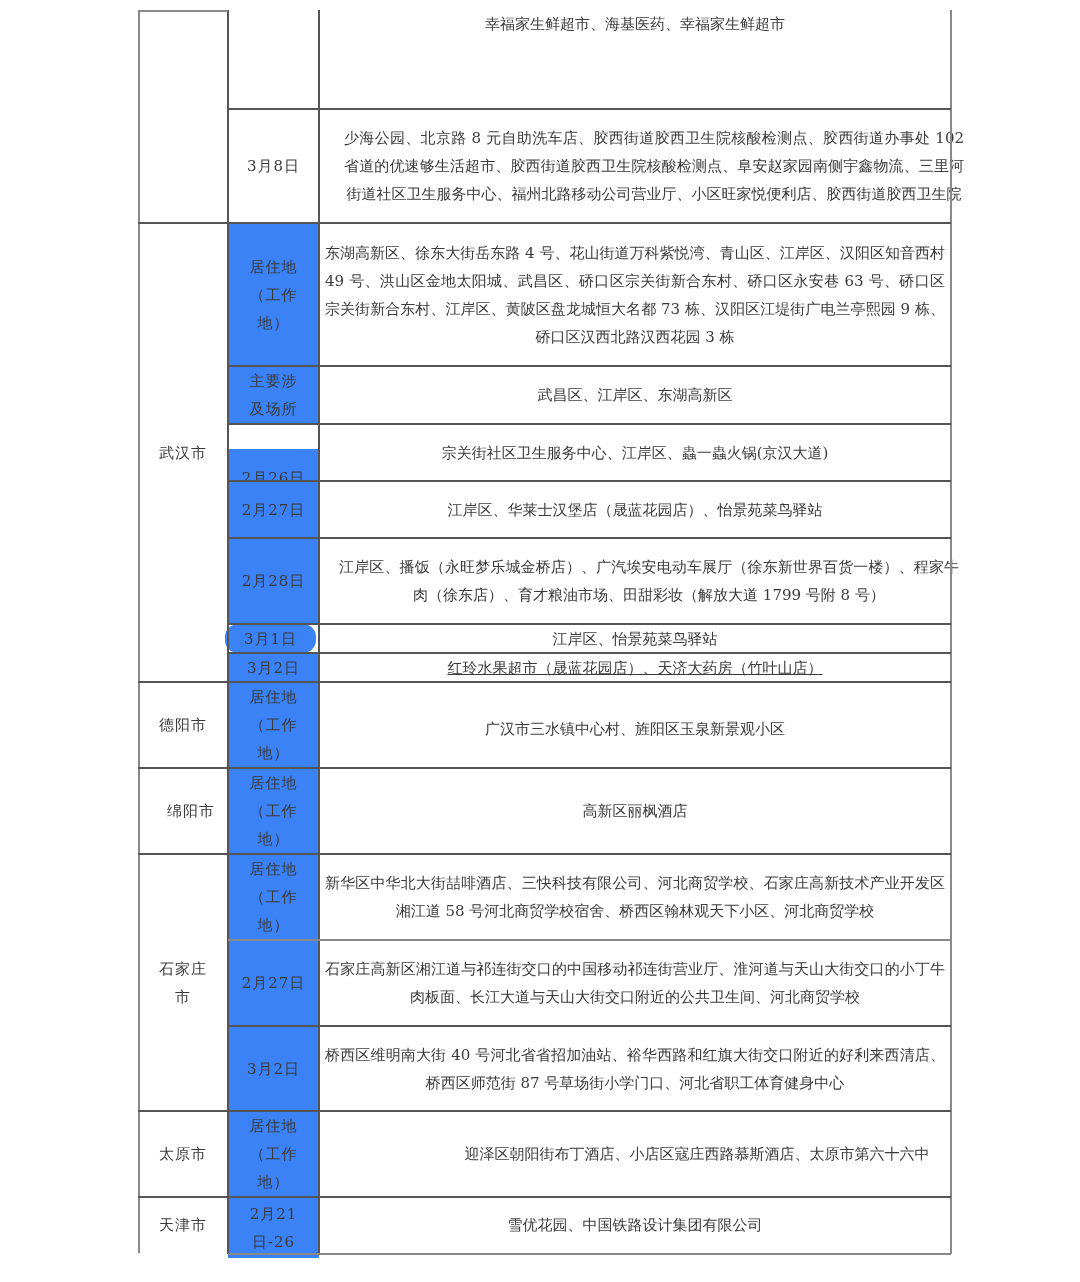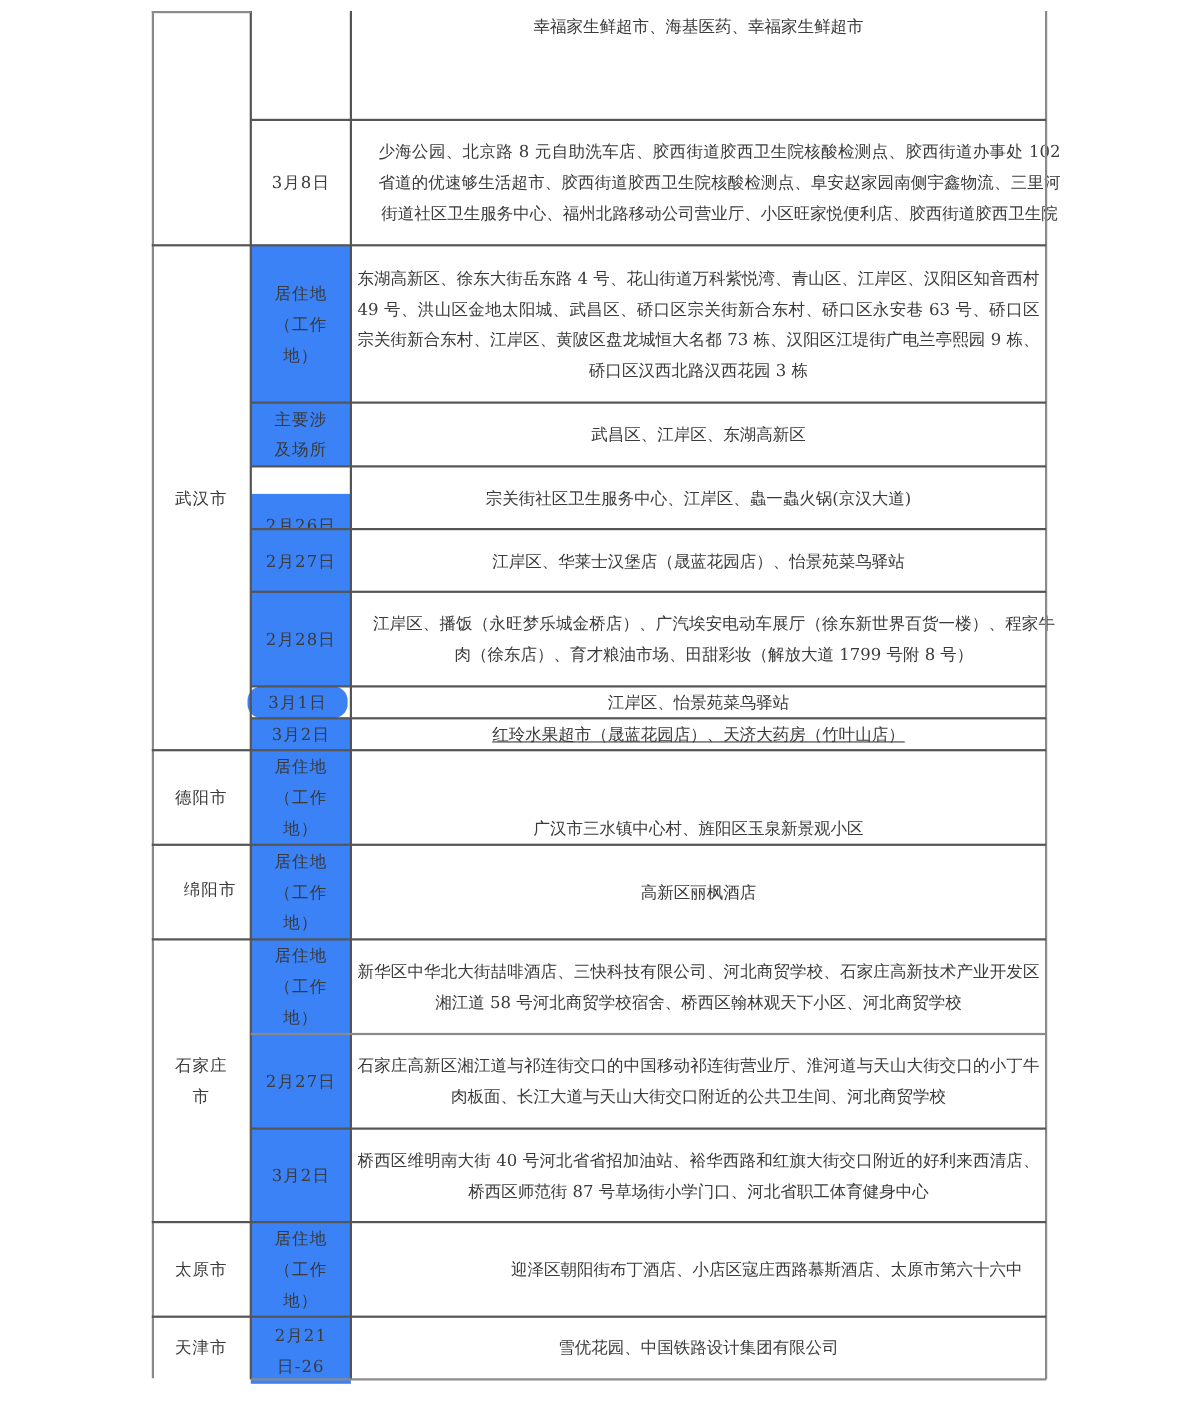--- a/index.html
+++ b/index.html
@@ -55,21 +55,21 @@
     .vline.light, .hline.light { background: #8a8a8a; }
   </style>
 </head>
 <body>
 
 <div class="page">
 
   <div class="cell city" style="left:138px; top:10px; width:90px; height:213px;"></div>
   <div class="cell city" style="left:138px; top:223px; width:90px; height:459px;">武汉市</div>
   <div class="cell city" style="left:138px; top:682px; width:90px; height:86px;">德阳市</div>
-  <div class="cell city" style="left:138px; top:768px; width:106px; height:86px;font-family:Liberation Mono, monospace;">绵阳市</div>
+  <div class="cell city" style="left:138px; top:768px; width:106px; height:86px;">绵阳市</div>
   <div class="cell city" style="left:138px; top:854px; width:90px; height:257px;">
       <span style="display:block; width:56px;">石家庄市</span>
     </div>
   <div class="cell city" style="left:138px; top:1111px; width:90px; height:86px;">太原市</div>
   <div class="cell city" style="left:138px; top:1197px; width:90px; height:56px;">天津市</div>
 
   <div class="cell date blank" style="left:228px; top:0px; width:91px; height:109px;"></div>
   <div class="cell date blank" style="left:228px; top:109px; width:91px; height:114px;">3月8日</div>
   <div class="cell date" style="left:228px; top:223px; width:91px; height:143px;">
       <span style="display:block; width:60px;">居住地（工作地）</span>
@@ -110,21 +110,21 @@
 
   <div class="cell places" style="left:319px; top:0px; width:632px; height:48px; align-items:center;">幸福家生鲜超市、海基医药、幸福家生鲜超市</div>
   <div class="cell places" style="left:338px; top:109px; width:632px; height:114px;">少海公园、北京路 8 元自助洗车店、胶西街道胶西卫生院核酸检测点、胶西街道办事处 102 省道的优速够生活超市、胶西街道胶西卫生院核酸检测点、阜安赵家园南侧宇鑫物流、三里河街道社区卫生服务中心、福州北路移动公司营业厅、小区旺家悦便利店、胶西街道胶西卫生院</div>
   <div class="cell places" style="left:319px; top:223px; width:632px; height:143px;">东湖高新区、徐东大街岳东路 4 号、花山街道万科紫悦湾、青山区、江岸区、汉阳区知音西村 49 号、洪山区金地太阳城、武昌区、硚口区宗关街新合东村、硚口区永安巷 63 号、硚口区宗关街新合东村、江岸区、黄陂区盘龙城恒大名都 73 栋、汉阳区江堤街广电兰亭熙园 9 栋、硚口区汉西北路汉西花园 3 栋</div>
   <div class="cell places" style="left:319px; top:366px; width:632px; height:58px;">武昌区、江岸区、东湖高新区</div>
   <div class="cell places" style="left:319px; top:424px; width:632px; height:57px;">宗关街社区卫生服务中心、江岸区、蟲一蟲火锅(京汉大道)</div>
   <div class="cell places" style="left:319px; top:481px; width:632px; height:57px;">江岸区、华莱士汉堡店（晟蓝花园店）、怡景苑菜鸟驿站</div>
   <div class="cell places" style="left:319px; top:538px; width:632px; height:86px;margin-left:14px;">江岸区、播饭（永旺梦乐城金桥店）、广汽埃安电动车展厅（徐东新世界百货一楼）、程家牛肉（徐东店）、育才粮油市场、田甜彩妆（解放大道 1799 号附 8 号）</div>
   <div class="cell places" style="left:319px; top:624px; width:632px; height:29px;">江岸区、怡景苑菜鸟驿站</div>
   <div class="cell places" style="left:319px; top:653px; width:632px; height:29px;text-decoration:underline;">红玲水果超市（晟蓝花园店）、天济大药房（竹叶山店）</div>
-  <div class="cell places" style="left:319px; top:706px; width:632px; height:94px;">广汉市三水镇中心村、旌阳区玉泉新景观小区</div>
+  <div class="cell places" style="left:319px; top:682px; width:632px; height:94px;">广汉市三水镇中心村、旌阳区玉泉新景观小区</div>
   <div class="cell places" style="left:319px; top:768px; width:632px; height:86px;">高新区丽枫酒店</div>
   <div class="cell places" style="left:319px; top:854px; width:632px; height:86px;">新华区中华北大街喆啡酒店、三快科技有限公司、河北商贸学校、石家庄高新技术产业开发区湘江道 58 号河北商贸学校宿舍、桥西区翰林观天下小区、河北商贸学校</div>
   <div class="cell places" style="left:319px; top:940px; width:632px; height:86px;">石家庄高新区湘江道与祁连街交口的中国移动祁连街营业厅、淮河道与天山大街交口的小丁牛肉板面、长江大道与天山大街交口附近的公共卫生间、河北商贸学校</div>
   <div class="cell places" style="left:319px; top:1026px; width:632px; height:85px;">桥西区维明南大街 40 号河北省省招加油站、裕华西路和红旗大街交口附近的好利来西清店、桥西区师范街 87 号草场街小学门口、河北省职工体育健身中心</div>
   <div class="cell places" style="left:319px; top:1111px; width:756px; height:86px;">迎泽区朝阳街布丁酒店、小店区寇庄西路慕斯酒店、太原市第六十六中</div>
   <div class="cell places" style="left:319px; top:1197px; width:632px; height:56px;">雪优花园、中国铁路设计集团有限公司</div>
 
   <div class="vline light" style="left:138px; top:10px; height:1243px;"></div>
   <div class="vline" style="left:227px; top:10px; height:1244px;"></div>
   <div class="vline" style="left:318px; top:10px; height:1244px;"></div>

